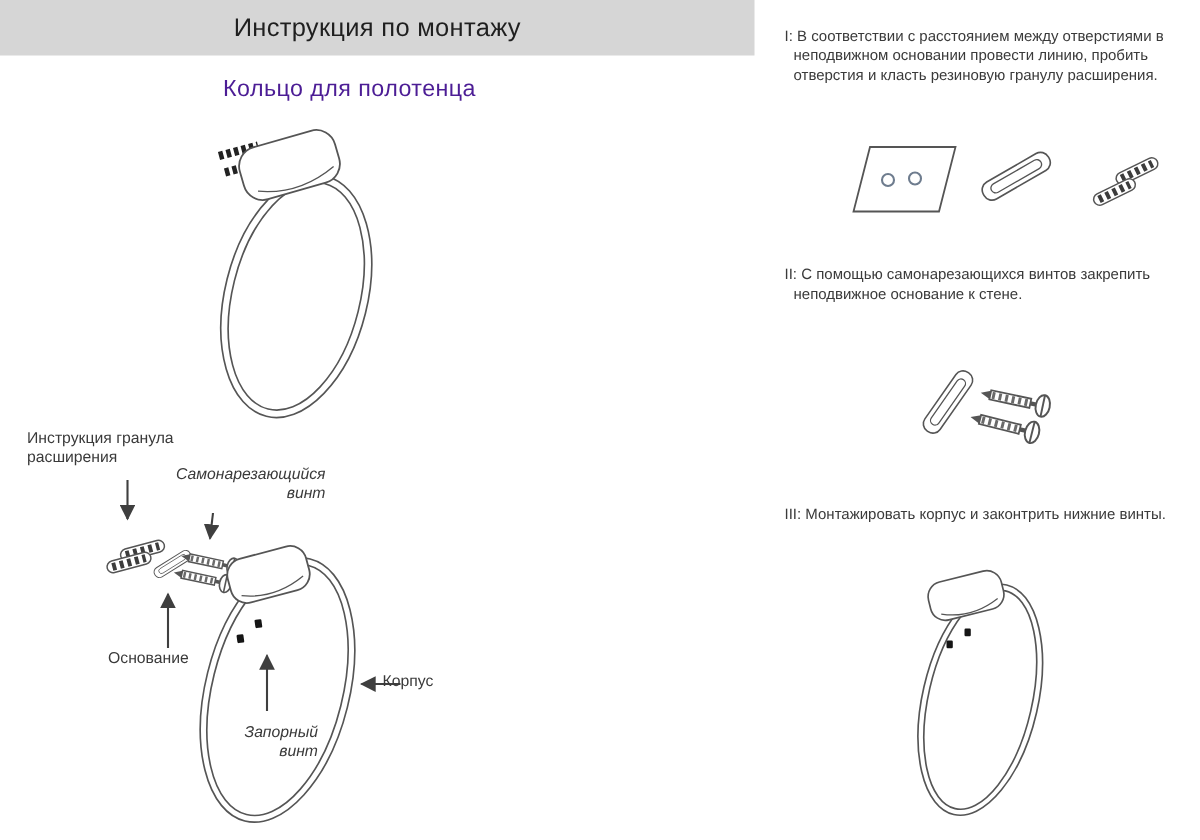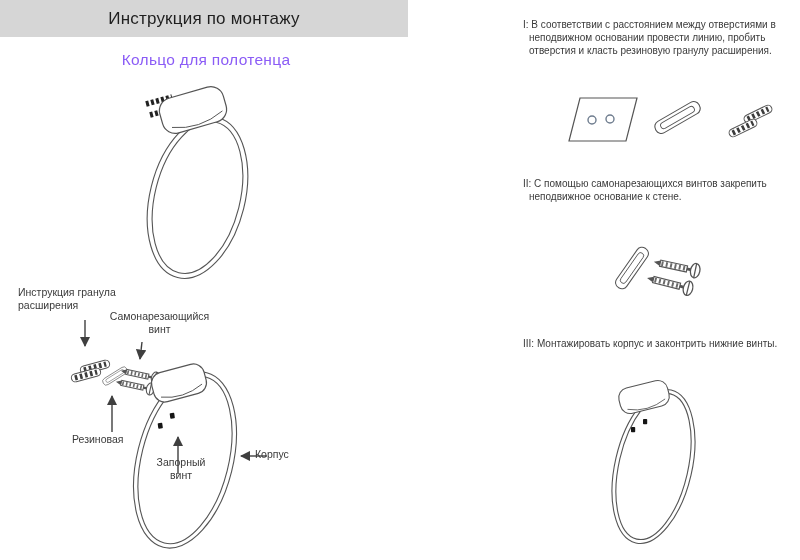--- a/index.html
+++ b/index.html
@@ -3,34 +3,34 @@
 <meta charset="utf-8">
 <style>
   html,body { margin:0; padding:0; }
   body {
     width:800px; height:560px; position:relative; overflow:hidden;
     background:#ffffff; color:#3a3a3a;
     font-family:"Liberation Sans", sans-serif;
   }
   .abs { position:absolute; }
   .band {
-    left:0; top:2; width:408px; height:37px; background:#d6d6d6;
+    left:0; top:2; width:503px; height:37px; background:#d6d6d6;
     display:flex; align-items:center; justify-content:center;
   }
   .title { font-size:17px; color:#1f1f1f; letter-spacing:.2px; }
   .subtitle {
     left:0; top:51px; width:412px; text-align:center;
-    font-size:15.5px; letter-spacing:.3px; color:#8b5cf6;
+    font-size:15.5px; letter-spacing:.3px; color:#4c1d95;padding-left:27px;
   }
   .step {
     left:523px; width:282px; font-size:10px; line-height:13px;
     color:#3a3a3a; padding-left:6px; text-indent:-6px;
   }
   .lbl { font-size:10.5px; line-height:12.5px; color:#3a3a3a; }
-  .ctr { text-align:center; }
+  .ctr { text-align:right;font-style:italic; }
   svg.fig { position:absolute; overflow:visible; }
 </style>
 </head>
 <body>
 
 <svg width="0" height="0" style="position:absolute" aria-hidden="true">
   <defs>
     <g id="anchor">
       <rect x="-15" y="-4" width="30" height="8" rx="4" fill="#fff" stroke="#555" stroke-width="1"></rect>
       <line x1="-11.5" y1="0" x2="11.5" y2="0" stroke="#3c3c3c" stroke-width="5.2" stroke-dasharray="2.6 2.6"></line>
@@ -97,22 +97,22 @@
     <path d="M158,112 Q179,120 201,110" fill="none" stroke="#555" stroke-width="0.9"></path>
   </g>
   <g>
     <rect x="158" y="143" width="4.6" height="5.6" rx="0.8" fill="#151515" transform="rotate(-8 160 146)"></rect>
     <rect x="170" y="133" width="4.6" height="5.6" rx="0.8" fill="#151515" transform="rotate(-8 172 136)"></rect>
   </g>
 </svg>
 
 <div class="lbl abs" style="left:18px;top:286px;width:115px">Инструкция гранула расширения</div>
 <div class="lbl abs ctr" style="left:102px;top:310px;width:115px">Самонарезающийся винт</div>
-<div class="lbl abs" style="left:72px;top:433px">Резиновая</div>
-<div class="lbl abs ctr" style="left:150px;top:456px;width:62px">Запорный винт</div>
+<div class="lbl abs" style="left:72px;top:433px">Основание</div>
+<div class="lbl abs ctr" style="left:150px;top:482px;width:62px">Запорный винт</div>
 <div class="lbl abs" style="left:255px;top:448px">Корпус</div>
 
 <div class="step abs" style="top:18px">I: В соответствии с расстоянием между отверстиями в неподвижном основании провести линию, пробить отверстия и класть резиновую гранулу расширения.</div>
 <div class="step abs" style="top:177px">II: С помощью самонарезающихся винтов закрепить неподвижное основание к стене.</div>
 <div class="step abs" style="top:337px">III: Монтажировать корпус и законтрить нижние винты.</div>
 
 <svg class="fig" style="left:552px;top:83px" width="230" height="82" viewBox="0 0 230 82">
   <polygon points="28,15 85,15 74,58 17,58" fill="#fff" stroke="#555" stroke-width="1.2"></polygon>
   <circle cx="40" cy="37" r="4" fill="none" stroke="#6e7c8e" stroke-width="1.4"></circle>
   <circle cx="58" cy="36" r="4" fill="none" stroke="#6e7c8e" stroke-width="1.4"></circle>

